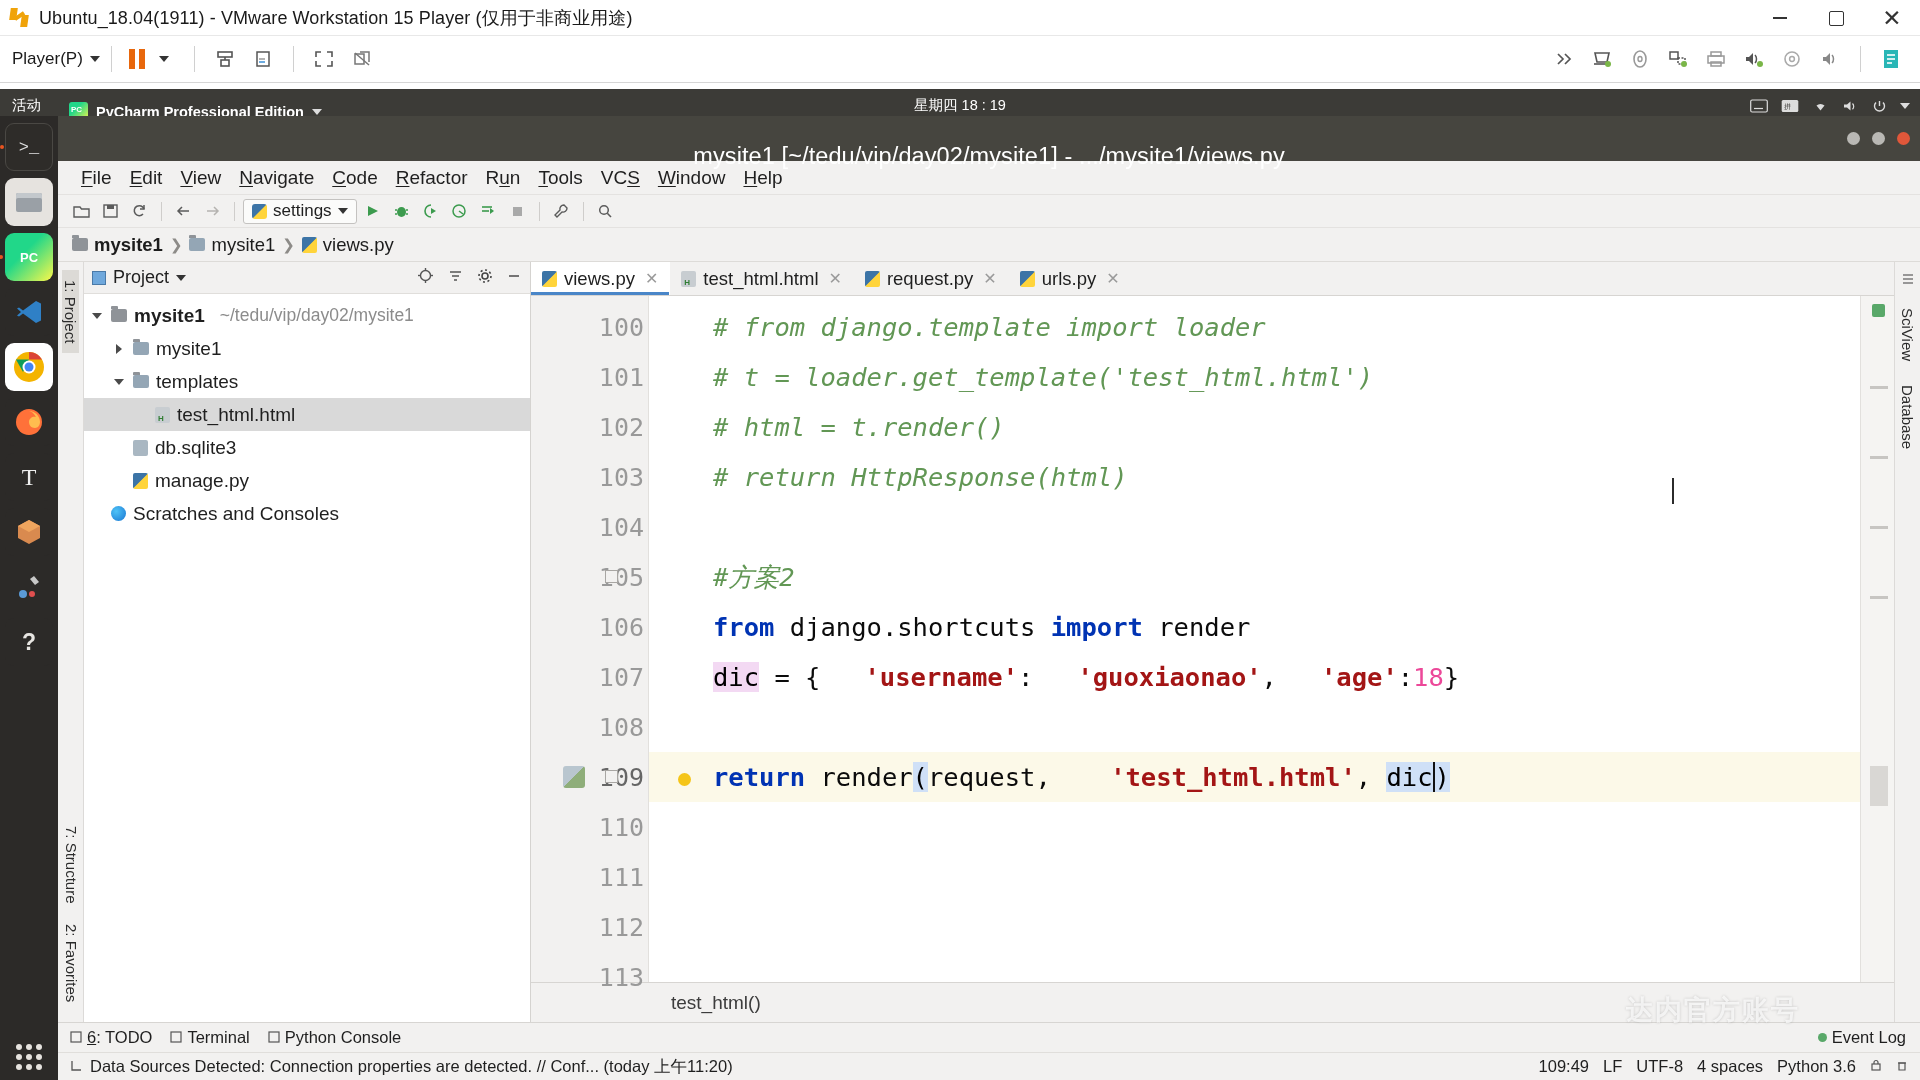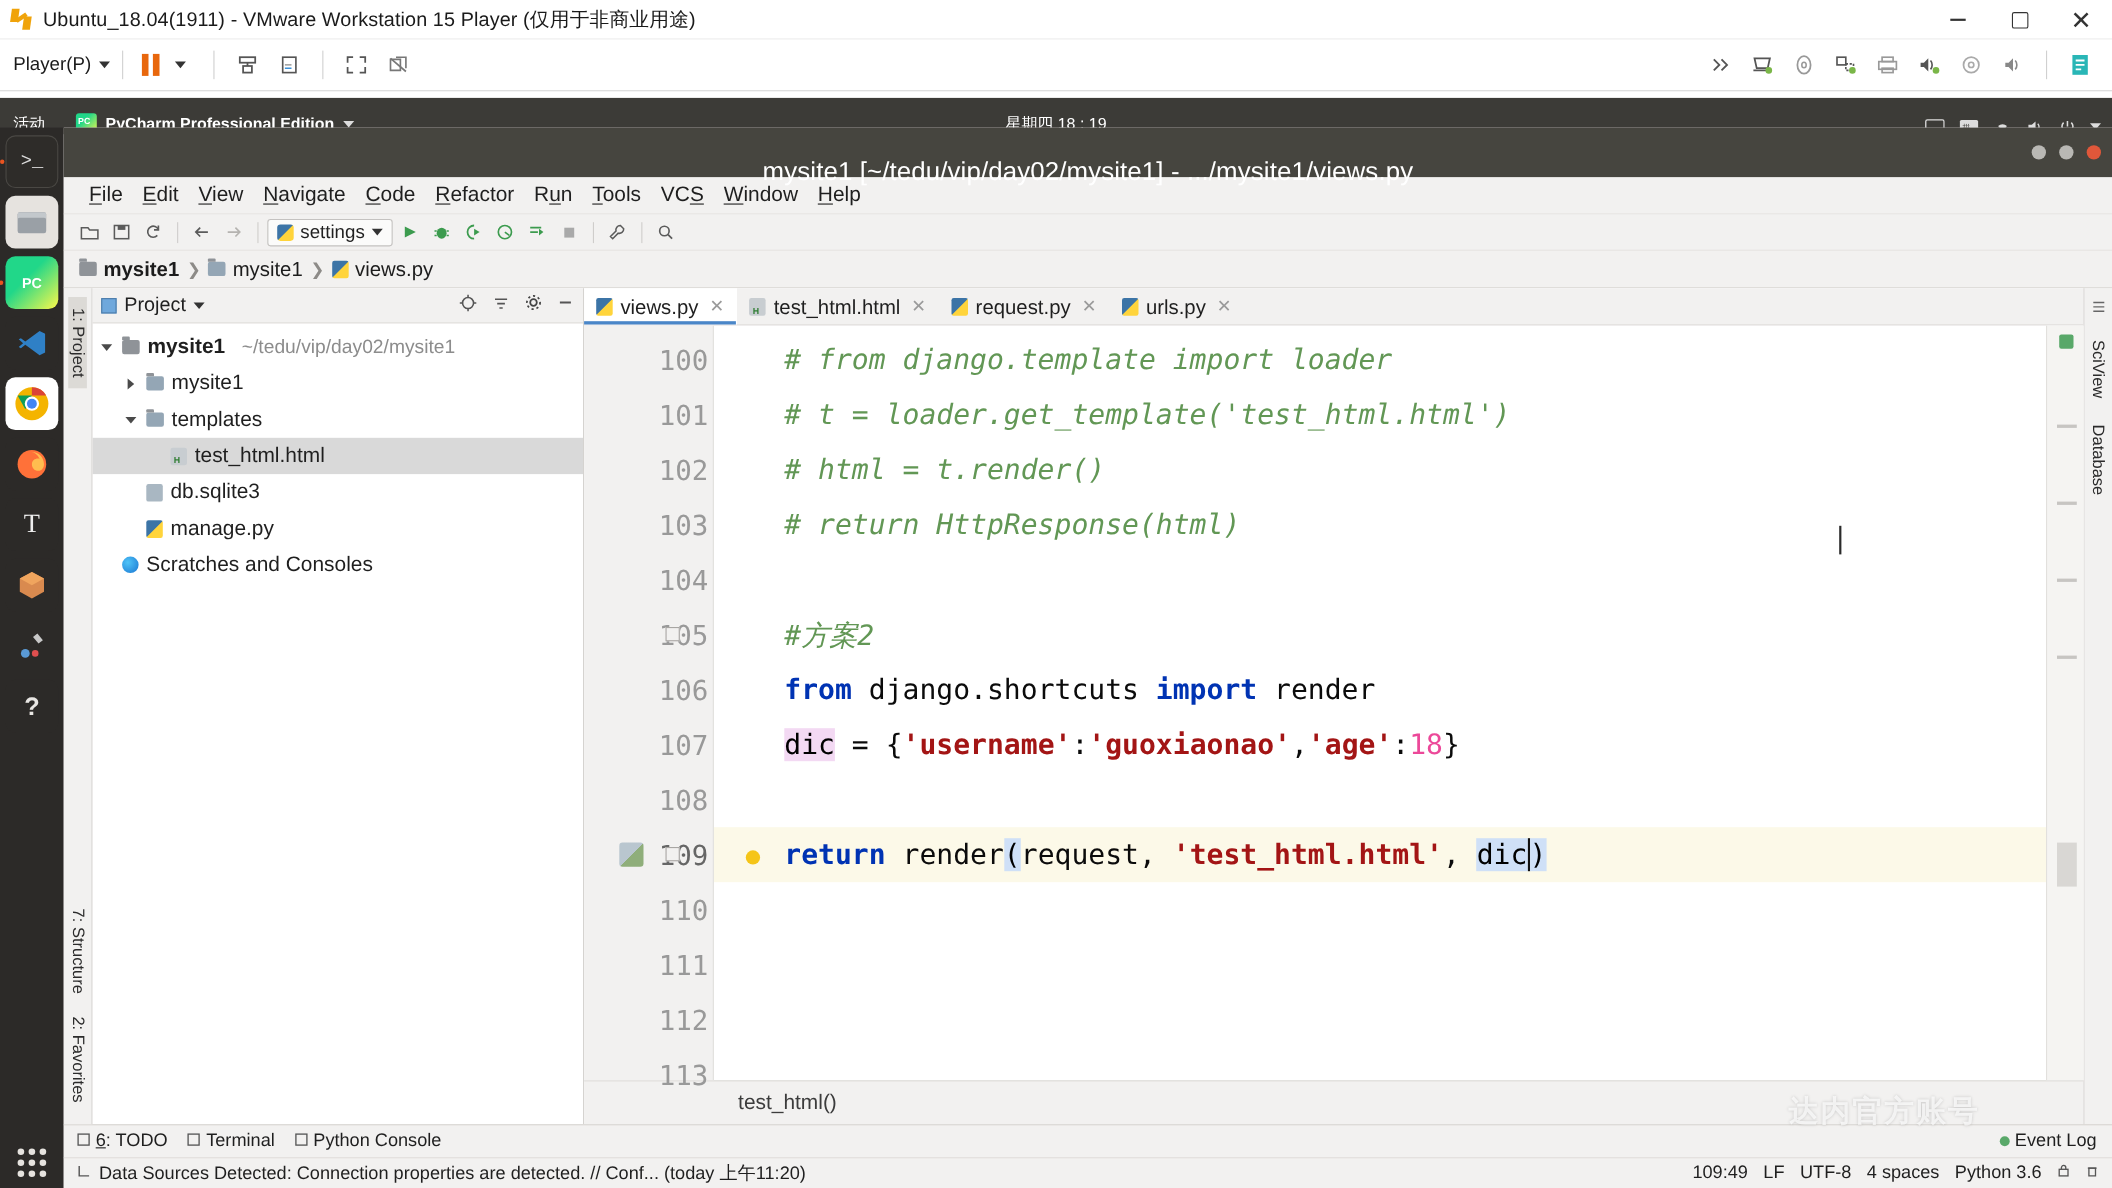--- a/index.html
+++ b/index.html
@@ -61,21 +61,21 @@
   .vm-ico {
     width: 34px; height: 30px; display:flex; align-items:center; justify-content:center;
     margin: 0 2px; color:#4a4a4a;
   }
   .vm-ico svg { display:block; }
   .vm-right-icons { margin-left: auto; display:flex; align-items:center; padding-right: 10px; }
 
   
   .ubuntu-panel {
     position: absolute; left: 0; top: 89px; width: 1920px; height: 33px;
-    background: #3c3b37; display: flex; align-items: flex-end;
+    background: #3c3b37; display: flex; align-items: center;
     color: #ffffff; font-size: 14.5px;
   }
   .ubuntu-activities { margin-left: 12px; font-weight: 400; }
   .ubuntu-app {
     margin-left: 28px; display:flex; align-items:center; gap:8px; font-weight: 700; margin-top: 12px;
   }
   .pycharm-mini {
     width: 19px; height: 19px; border-radius: 3px;
     background: linear-gradient(135deg,#21d789 0%, #21d789 35%, #fcf84a 100%);
     position: relative; flex:none;
@@ -265,21 +265,21 @@
   .gl.cur { color:#666; }
   .fold-mark {
     position:absolute; width:13px;height:13px; border:1.5px solid #a8a6a3; background:#f2f1f0;
   }
   .code-col { flex:1; padding-top:6px; position:relative; overflow:hidden;
     font-family:"DejaVu Sans Mono","Liberation Mono",monospace; }
   .cl { height:50px; display:flex; align-items:center; font-size: 25.5px; white-space:pre; padding-left: 64px;}
   .cl.highlight { background:#fcf9e8; }
   .cmt { color:#629755; font-style: italic; }
   .kw  { color:#0033b3; font-weight:700; }
-  .str { color:#a31515; font-weight:700; }
+  .str { color:#a31515; font-weight:700;margin-left:44px; }
   .num { color:#ec4899; }
   .plain { color:#0b0b0b; }
   .dic-hl { background:#f3d9f3; }
   .dic-hl2 { background:#cfe0f7; }
   .paren-hl { background:#cfe0f7; }
   .caret { display:inline-block; width:2px; height:30px; background:#111; vertical-align:middle; }
 
   .scroll-right {
     width: 34px; background:#f5f4f2; border-left:1px solid #e2e0dd; position:relative; flex:none;
   }

